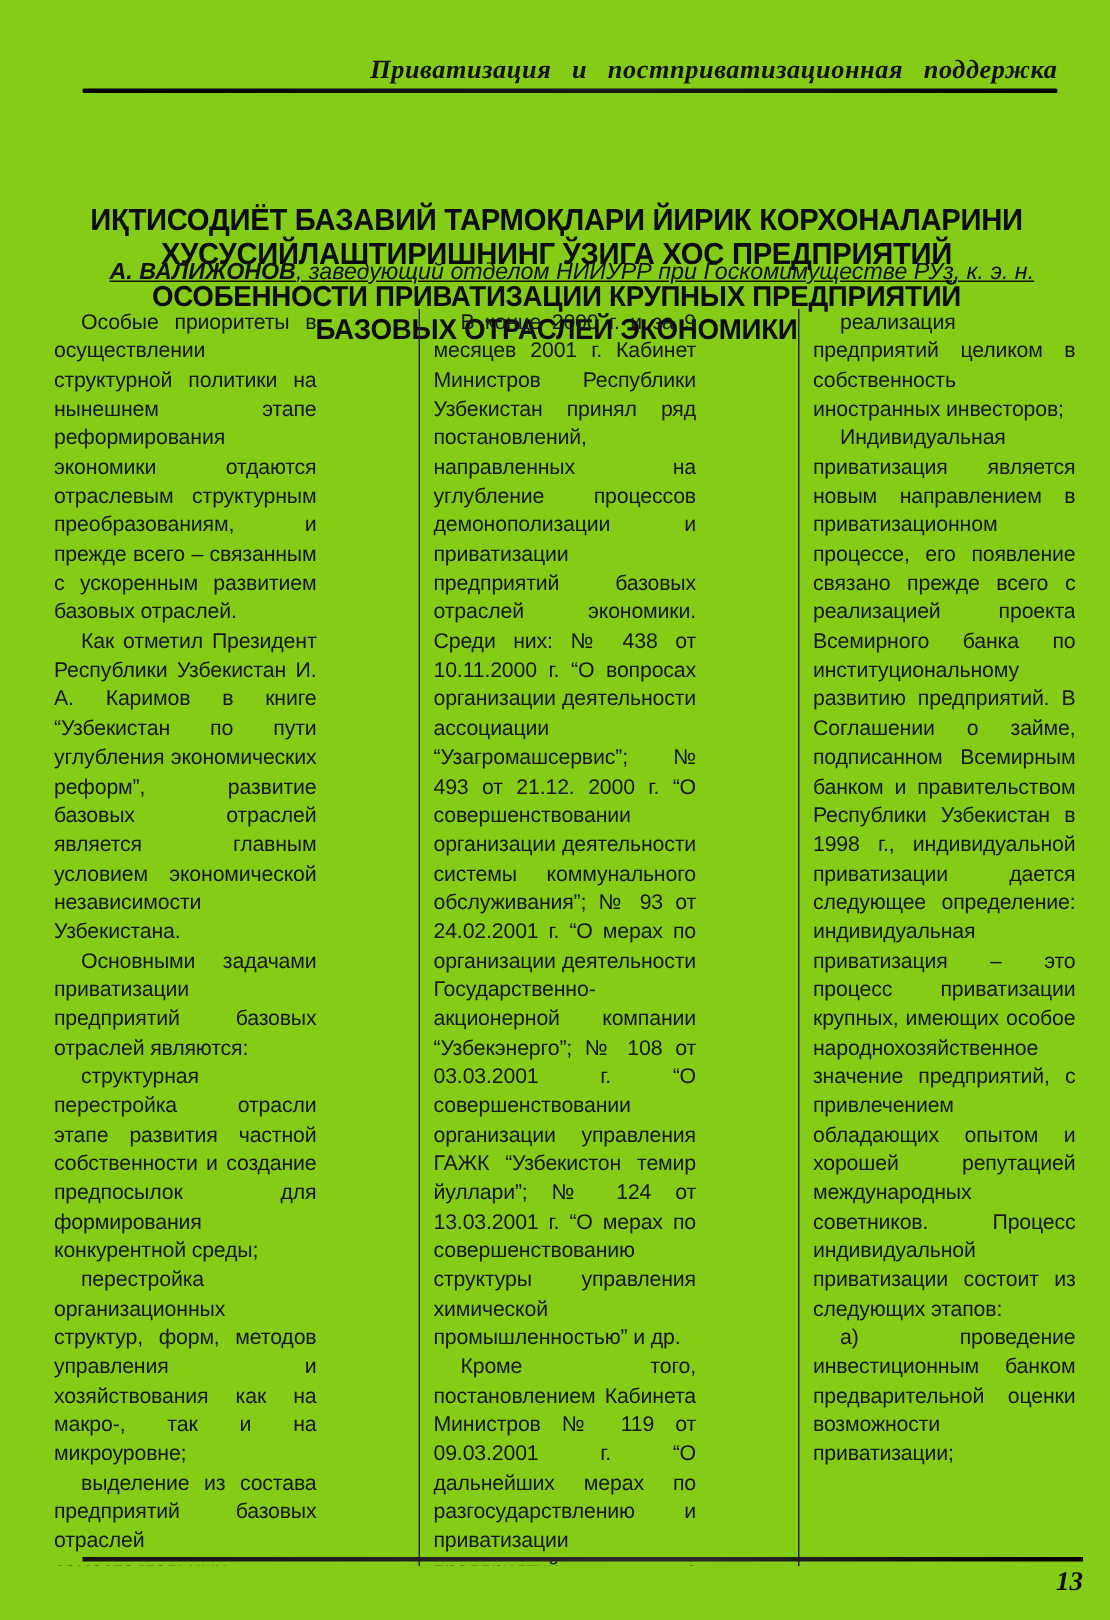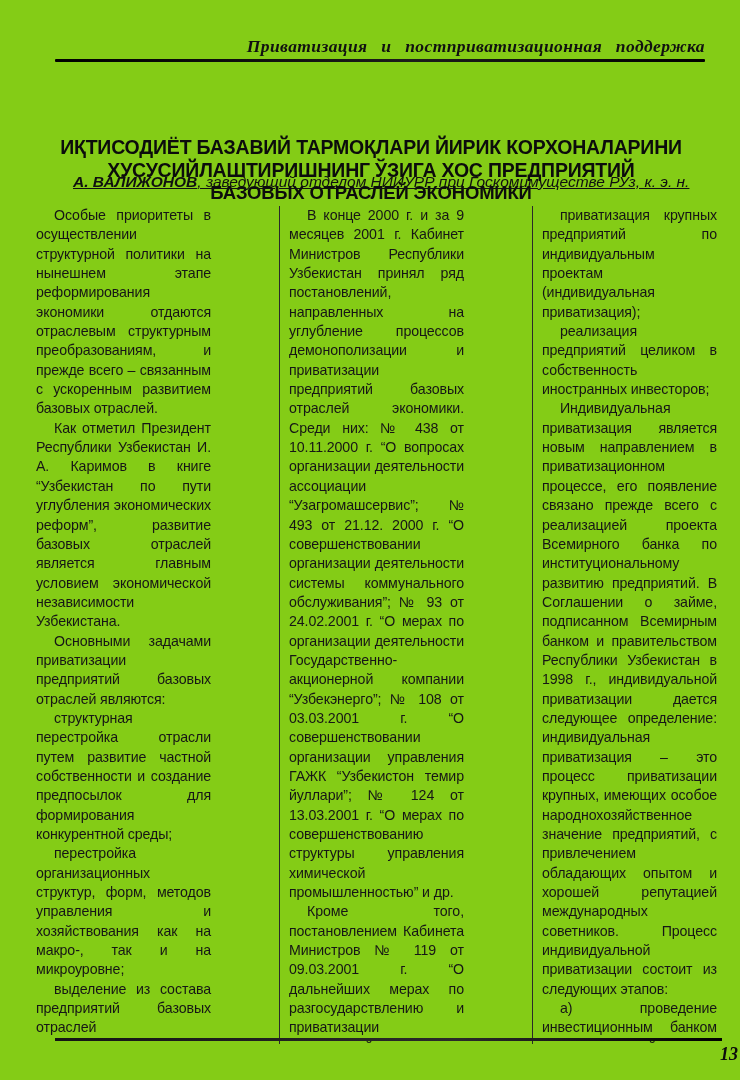--- a/index.html
+++ b/index.html
@@ -69,57 +69,57 @@
     letter-spacing:-0.1px;
     color:#161616;
   }
   .para.indent{text-indent:18px;}
   
   .foot-rule{
     position:absolute;top:1038px;left:55px;width:667px;height:2.5px;
     background:linear-gradient(90deg,#141414 0%,#2a2a2a 60%,#000 100%);
   }
   .page-number{
-    position:absolute;top:1044px;left:71px;width:667px;
+    position:absolute;top:1044px;left:55px;width:667px;
     text-align:right;
     font-family:"Liberation Serif","DejaVu Serif",serif;
     font-weight:bold;font-style:italic;font-size:18px;color:#0c0c0c;
   }
 </style>
 </head>
 <body>
 
 <div class="page">
 
   <div class="running-head">Приватизация  и  постприватизационная  поддержка</div>
   <div class="head-rule"></div>
 
   <div class="title-block">
     <div class="title-uz">ИҚТИСОДИЁТ БАЗАВИЙ ТАРМОҚЛАРИ ЙИРИК КОРХОНАЛАРИНИ</div>
     <div class="title-uz">ХУСУСИЙЛАШТИРИШНИНГ ЎЗИГА ХОС ПРЕДПРИЯТИЙ</div>
+    <div class="title-ru">ОСОБЕННОСТИ ПРИВАТИЗАЦИИ КРУПНЫХ ПРЕДПРИЯТИЙ</div>
     <div class="title-ru" style="margin-top:0;">БАЗОВЫХ ОТРАСЛЕЙ ЭКОНОМИКИ</div>
   </div>
 
   <div class="author-line"><span class="author-name">А. ВАЛИЖОНОВ</span><span>, заведующий отделом НИИУРР при Госкомимуществе РУз, к. э. н.</span></div>
 
   <div class="columns">
     <div class="col">
         <p class="para indent">Особые приоритеты в осуществлении структурной политики на нынешнем этапе реформирования экономики отдаются отраслевым структурным преобразованиям, и прежде всего – связанным с ускоренным развитием базовых отраслей.</p>
         <p class="para indent">Как отметил Президент Республики Узбекистан И. А. Каримов в книге “Узбекистан по пути углубления экономических реформ”, развитие базовых отраслей является главным условием экономической независимости Узбекистана.</p>
         <p class="para indent">Основными задачами приватизации предприятий базовых отраслей являются:</p>
-        <p class="para indent">структурная перестройка отрасли путем развитие частной собственности и создание предпосылок для формирования конкурентной среды;</p>
+        <p class="para indent">структурная перестройка отрасли этапе развития частной собственности и создание предпосылок для формирования конкурентной среды;</p>
         <p class="para indent">перестройка организационных структур, форм, методов управления и хозяйствования как на макро-, так и на микроуровне;</p>
         <p class="para indent">выделение из состава предприятий базовых отраслей самостоятельных предприятий, осуществляющих производство товаров и услуг (торговля, общественное питание и т. п.), не связанных с основным видом деятельности отрасли.</p>
       </div>
     <div class="col">
         <p class="para indent">В конце 2000 г. и за 9 месяцев 2001 г. Кабинет Министров Республики Узбекистан принял ряд постановлений, направленных на углубление процессов демонополизации и приватизации предприятий базовых отраслей экономики. Среди них: № 438 от 10.11.2000 г. “О вопросах организации деятельности ассоциации “Узагромашсервис”; № 493 от 21.12. 2000 г. “О совершенствовании организации деятельности системы коммунального обслуживания”; № 93 от 24.02.2001 г. “О мерах по организации деятельности Государственно-акционерной компании “Узбекэнерго”; № 108 от 03.03.2001 г. “О совершенствовании организации управления ГАЖК “Узбекистон темир йуллари”; № 124 от 13.03.2001 г. “О мерах по совершенствованию структуры управления химической промышленностью” и др.</p>
         <p class="para indent">Кроме того, постановлением Кабинета Министров № 119 от 09.03.2001 г. “О дальнейших мерах по разгосударствлению и приватизации предприятий с привлечением иностранных инвесторов в 2001-2002 гг.” утвержден перечень свыше 1200 предприятий, подлежащих приватизации с привлечением иностранных инвесторов. Большую часть из них составляют предприятия, входящие в базовые отрасли экономики.</p>
       </div>
     <div class="col">
-        <p class="para indent">приватизация крупных предприятий по индивидуальным проектам (индивидуальная приватизация);</p>
         <p class="para indent">реализация предприятий целиком в собственность иностранных инвесторов;</p>
         <p class="para indent">Индивидуальная приватизация является новым направлением в приватизационном процессе, его появление связано прежде всего с реализацией проекта Всемирного банка по институциональному развитию предприятий. В Соглашении о займе, подписанном Всемирным банком и правительством Республики Узбекистан в 1998 г., индивидуальной приватизации дается следующее определение: индивидуальная приватизация – это процесс приватизации крупных, имеющих особое народнохозяйственное значение предприятий, с привлечением обладающих опытом и хорошей репутацией международных советников. Процесс индивидуальной приватизации состоит из следующих этапов:</p>
         <p class="para indent">а) проведение инвестиционным банком предварительной оценки возможности приватизации;</p>
       </div>
   </div>
 
   <div class="foot-rule"></div>
   <div class="page-number">13</div>
 
 </div>

